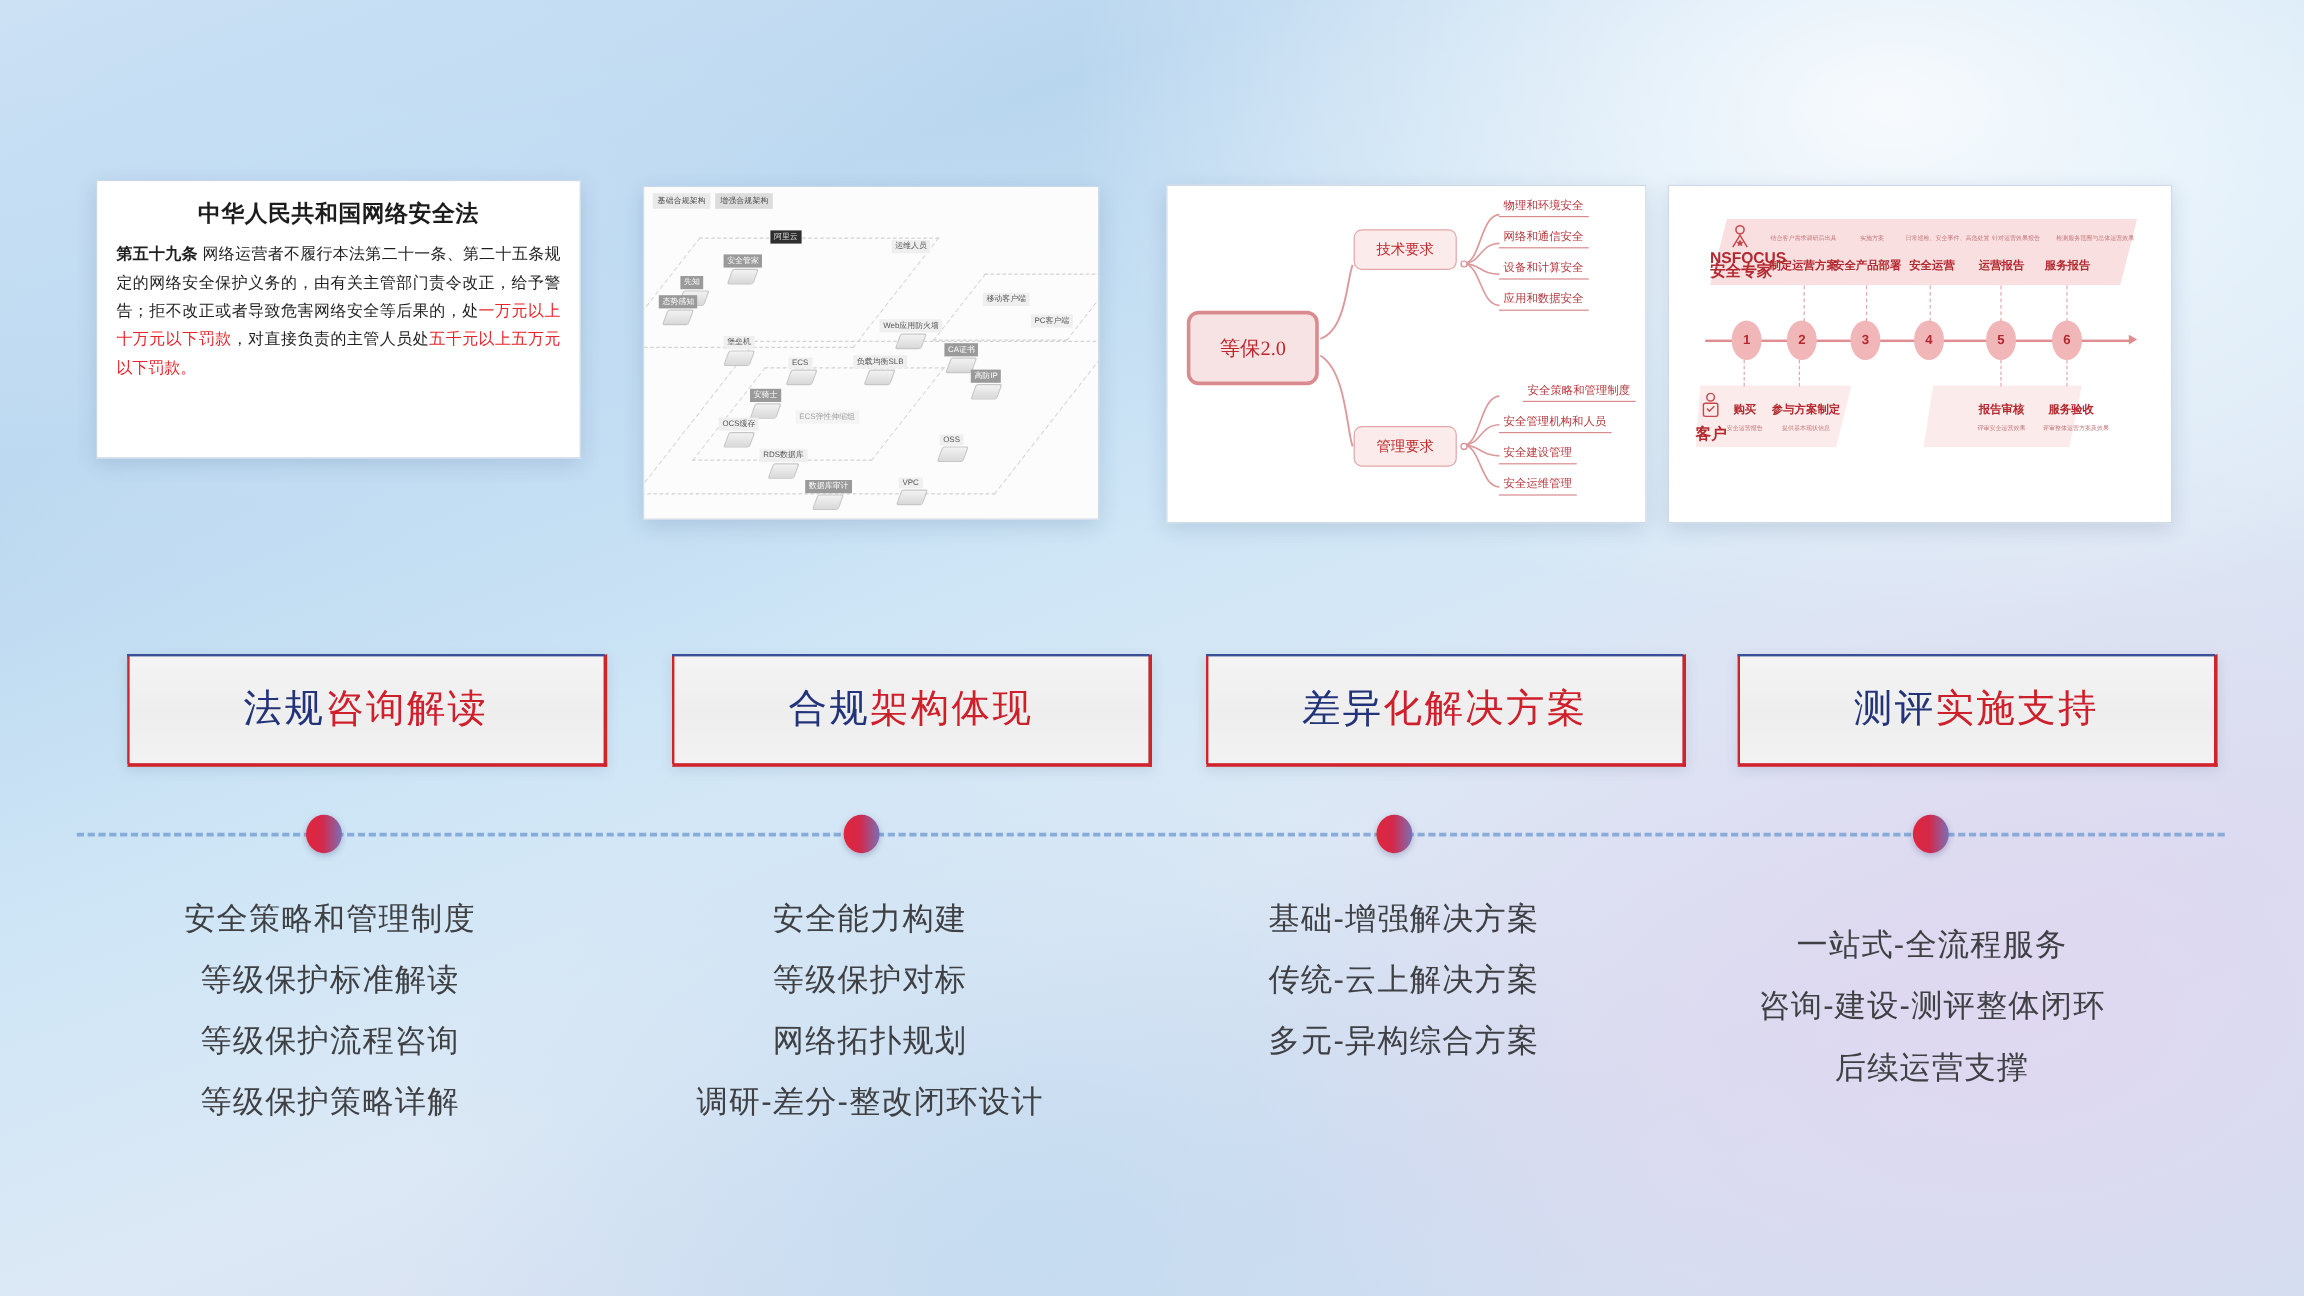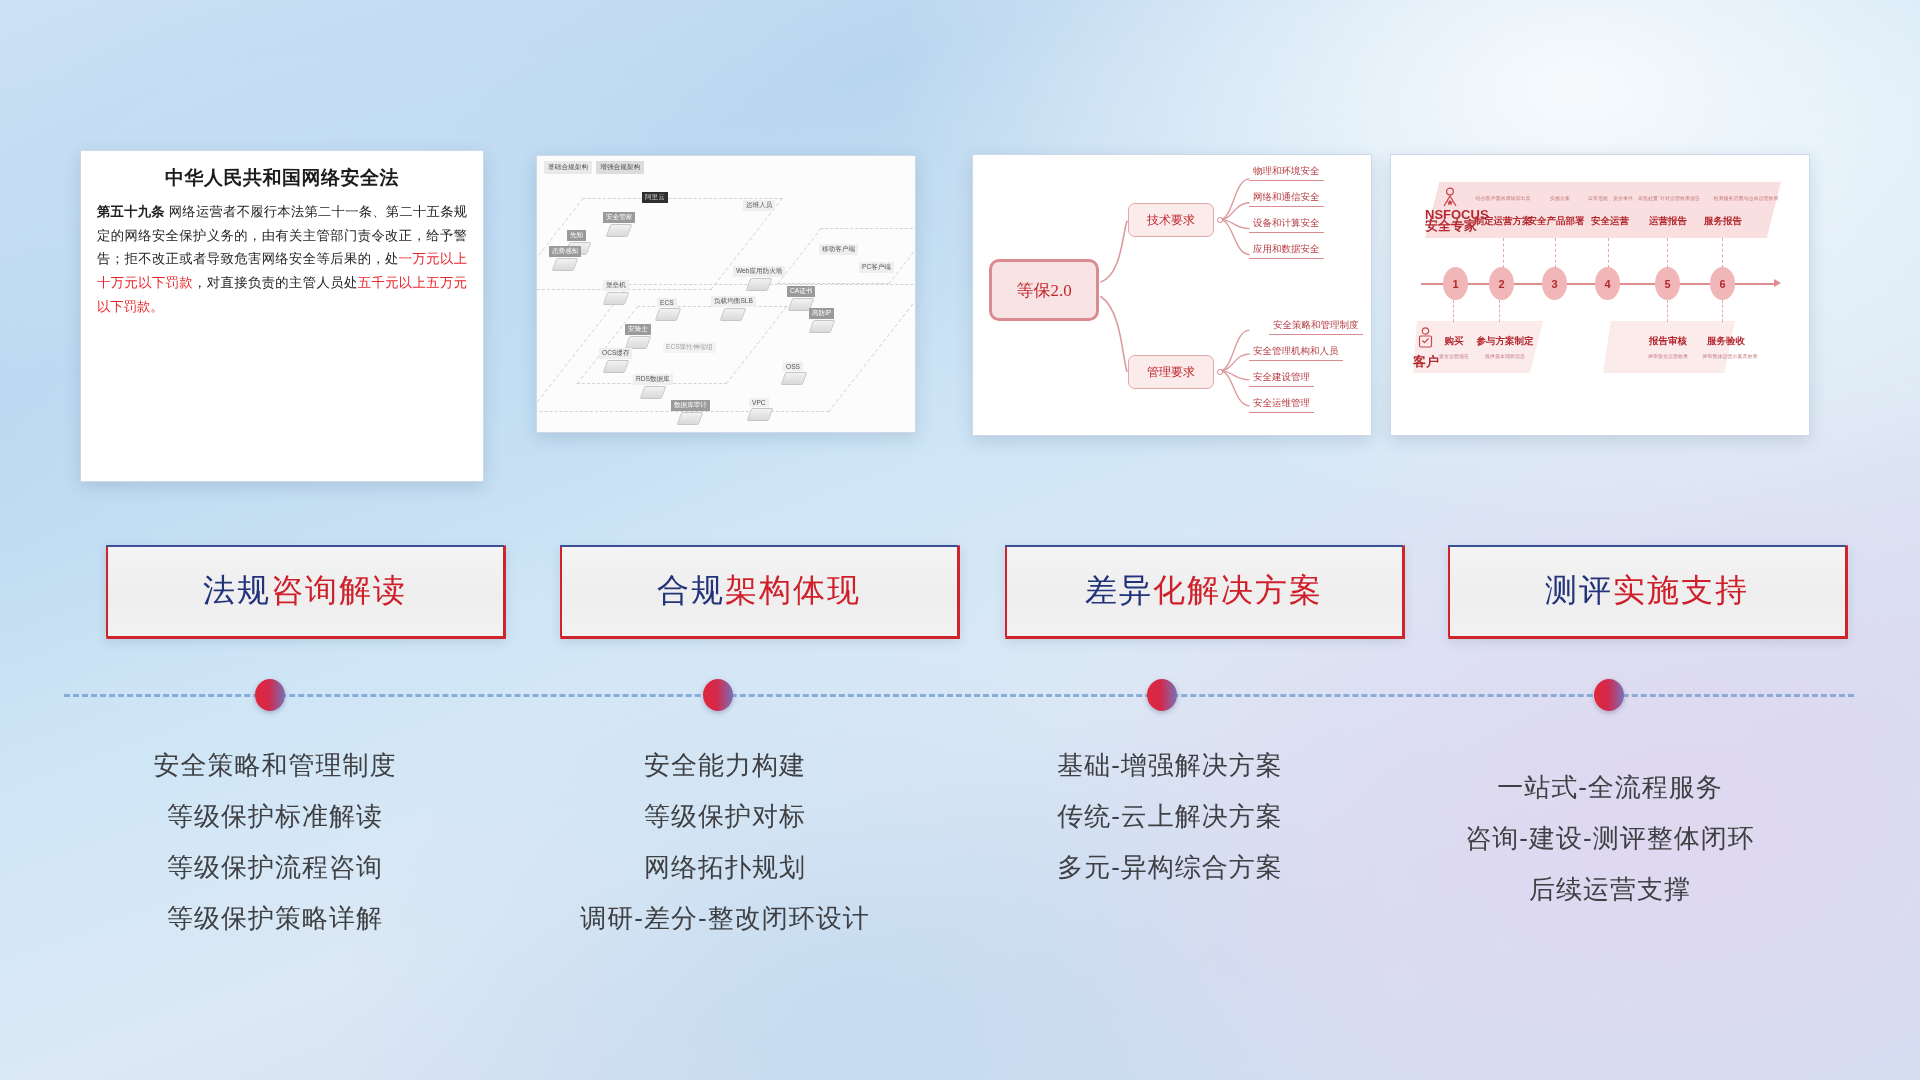--- a/index.html
+++ b/index.html
@@ -17,21 +17,21 @@
   .stage{ position:absolute; inset:0; }
 
   
   .cards{ position:absolute; left:0; top:150px; width:1920px; height:300px; }
   .card{
     position:absolute; top:0; background:#fff;
     border:1px solid #cdd9e6;
     box-shadow:0 5px 16px rgba(40,70,110,0.16);
     overflow:hidden;
   }
-  .card.c1{ left:80px;  width:404px; height:332px; }
+  .card.c1{ left:80px;  width:404px; height:232px; }
   .card.c2{ left:536px; width:380px; height:278px; top:5px;}
   .card.c3{ left:972px; width:400px; height:282px; top:4px;}
   .card.c4{ left:1390px;width:420px; height:282px; top:4px;}
 
   
   .law{ padding:14px 16px 10px 16px; }
   .law-title{ text-align:center; font-size:19px; font-weight:bold; color:#1c1c1c; letter-spacing:.5px; margin-bottom:9px;}
   .law-p{ font-size:13.3px; line-height:1.78; color:#1f1f1f; text-align:justify; }
   .law-p b{ font-weight:bold; }
   .law-p .red{ color:#e8242a; }
@@ -57,21 +57,21 @@
     background:#f7e3e4; border:3px solid #d98b8f; border-radius:10px;
     display:flex; align-items:center; justify-content:center;
     font-size:17px; color:#c0272d; font-family:"Liberation Serif",serif;
   }
   .mm-br{
     position:absolute; width:86px; height:34px; background:#fbeceb;
     border:1.5px solid #e2a7a8; border-radius:7px;
     display:flex; align-items:center; justify-content:center;
     font-size:12px; color:#c0272d; font-family:"Liberation Serif",serif;
   }
-  .mm-br.t{ left:155px; top:48px;} .mm-br.m{ left:155px; top:200px;}
+  .mm-br.t{ left:155px; top:36px;} .mm-br.m{ left:155px; top:200px;}
   .mm-leaf{ position:absolute; font-size:9.5px; color:#b5383d;
     font-family:"Liberation Serif",serif; white-space:nowrap;
     border-bottom:1.6px solid #d98b8f; padding:0 4px 2px 4px;}
   .mm-dot{ position:absolute; width:6px;height:6px;border-radius:50%;
     border:1px solid #d98b8f;background:#fff;}
   .mm-svg{ position:absolute; inset:0; }
 
   
   .nsf{ position:relative; width:100%; height:100%; background:#fff;}
   .band{ position:absolute; background:#f9dfe0; }

